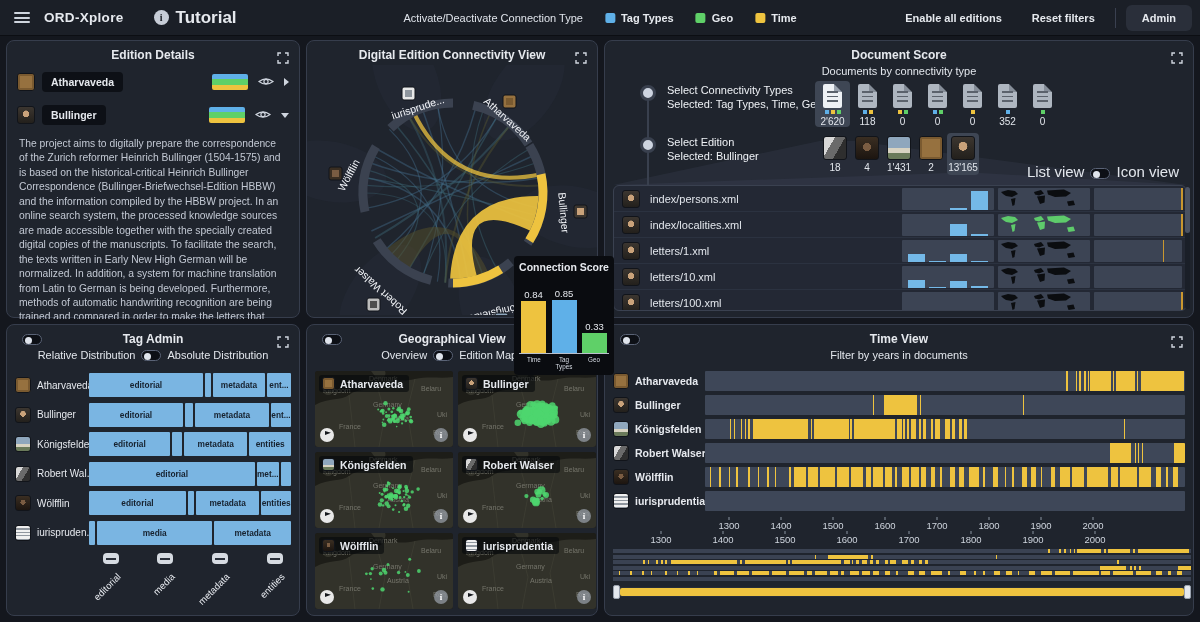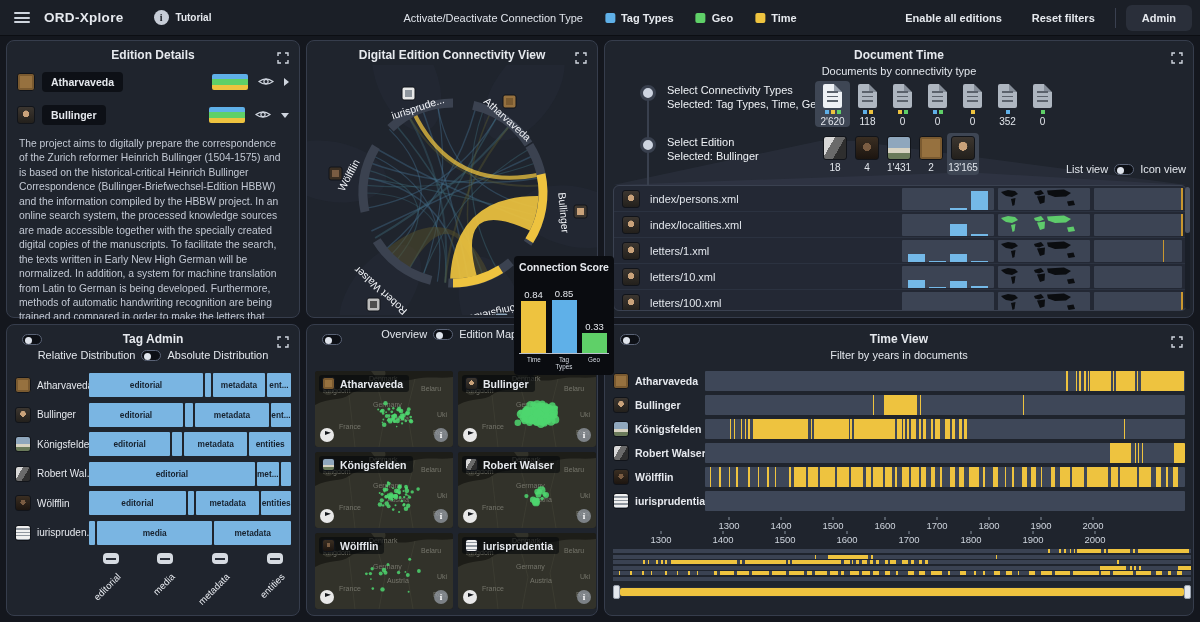--- a/index.html
+++ b/index.html
@@ -9,21 +9,21 @@
 
   
   .topbar { position:absolute; left:0; top:0; width:1200px; height:36px; background:#1b1f27;
     border-bottom:1px solid #0c0e13; display:flex; align-items:center; z-index:5; }
   .burger { width:16px; height:11px; margin-left:14px; display:flex; flex-direction:column; justify-content:space-between; cursor:pointer; }
   .burger i { height:2px; background:#cfd5de; border-radius:1px; }
   .brand { font-size:13.5px; font-weight:bold; margin-left:14px; letter-spacing:.3px; }
   .tut { display:flex; align-items:center; gap:7px; margin-left:30px; }
   .info-ic { width:15px; height:15px; border-radius:50%; background:#c7cdd7; color:#161a21;
     font-size:10px; font-weight:bold; display:flex; align-items:center; justify-content:center; font-family:"Liberation Serif",serif; }
-  .tut-label { font-size:10px; font-weight:bold; }
+  .tut-label { font-size:17px; font-weight:bold; }
   .tb-center { position:absolute; left:50%; transform:translateX(-50%); display:flex; align-items:center; gap:22px; }
   .conn-label { font-size:11px; color:#dfe3ea; }
   .legend { display:flex; gap:22px; }
   .leg-item { display:flex; align-items:center; gap:6px; font-size:11px; font-weight:bold; }
   .leg-sw { width:10px; height:10px; border-radius:2px; }
   .tb-right { margin-left:auto; display:flex; align-items:center; gap:10px; }
   .tb-btn { font-size:11px; font-weight:bold; padding:6px 10px; cursor:pointer; }
   .tb-divider { width:1px; height:20px; background:#3a4050; }
   .admin-btn { background:#2a2f3a; border-radius:6px; padding:7px 16px; font-size:11px; font-weight:bold; margin-right:8px; cursor:pointer; }
 
@@ -94,21 +94,21 @@
   .type-slot.sel .file-ic::before { border-color:#3e4654 #3e4654 #9aa2ae #9aa2ae; }
   .file-ic::after { content:''; position:absolute; left:4px; right:4px; top:7px; height:12px;
     background:repeating-linear-gradient(#5b626c 0 1.5px, rgba(0,0,0,0) 1.5px 4.5px); }
   .dots { display:flex; gap:2px; margin-top:2px; height:4px; }
   .dots i { width:4px; height:4px; }
   .slot-count { font-size:10px; margin-top:2px; color:#e2e6ec; }
   #edition-slots { position:absolute; left:214px; top:92px; display:flex; }
   .edn-slot { width:32px; padding:3px 0 2px 0; border-radius:4px; display:flex; flex-direction:column; align-items:center; cursor:pointer; }
   .edn-slot.sel { background:#3e4654; }
   .edn-slot .ed-ic { width:24px; height:24px; }
-  .view-toggle { position:absolute; right:7px; top:122px; font-size:11px; color:#e2e6ec; }
+  .view-toggle { position:absolute; right:14px; top:122px; font-size:15px; color:#e2e6ec; }
   .doc-list { position:absolute; left:8px; top:144px; width:574px; height:126px; background:#232834;
     border:1px solid #3a4150; border-radius:6px; overflow:hidden; }
   .doc-row { display:flex; align-items:center; height:26px; border-bottom:1px solid #2b3240; padding-left:8px; position:relative; cursor:pointer; }
   .doc-row .ed-ic { width:18px; height:18px; }
   .doc-name { font-size:11px; margin-left:10px; color:#e2e6ec; }
   .cell { position:absolute; top:2px; height:22px; background:#3c4454; border-radius:1px; }
   .cell-bars { left:288px; width:92px; display:flex; align-items:flex-end; justify-content:space-around; padding:0 4px; }
   .cell-bars i { width:17px; background:#74b9e8; }
   .cell-map { left:384px; width:92px; }
   .cell-time { left:480px; width:88px; }
@@ -307,21 +307,21 @@
         <rect x="188" y="248" width="13" height="13" rx="2" fill="#8fa7bd" stroke="#11141a"></rect>
         <rect x="191" y="251" width="7" height="7" fill="#d8d3c2"></rect>
         <rect x="60" y="233" width="13" height="13" rx="2" fill="#bdbdbd" stroke="#11141a"></rect>
         <rect x="63" y="236" width="7" height="7" fill="#4e4e4e"></rect>
         <rect x="22" y="102" width="13" height="13" rx="2" fill="#3a2e22" stroke="#11141a"></rect>
         <rect x="25" y="105" width="7" height="7" fill="#7a5c42"></rect>
       </svg>
   </div>
 
   <div class="panel" id="p-docs">
-    <div class="p-title">Document Time</div>
+    <div class="p-title">Document Score</div>
     <div class="p-sub">Documents by connectivity type</div>
     <span class="expand">
       <svg width="12" height="12">
           <path d="M1,4 V1 H4 M8,1 H11 V4 M11,8 V11 H8 M4,11 H1 V8" stroke="#cfd5de" stroke-width="1.4" fill="none"></path>
         </svg>
     </span>
     <div class="funnel" style="left:8px;top:100px;width:574px;height:44px;clip-path:polygon(36% 0,42% 0,100% 100%,0 100%);"></div>
     <div class="funnel" style="left:8px;top:132px;width:574px;height:12px;clip-path:polygon(58.5% 0,64% 0,100% 100%,0 100%);"></div>
     <div class="stepper-line"></div>
     <div class="step-circle" style="top:44px;"></div>
@@ -621,20 +621,21 @@
         <div class="rot-lab" style="left: 157px; top: 20px;">metadata</div>
         <div class="minus-btn" style="left: 260px; top: 2px;">
           <i></i>
         </div>
         <div class="rot-lab" style="left: 212px; top: 20px;">entities</div>
       </div>
   </div>
 
   <div class="panel" id="p-geo">
     <span class="panel-tgl tgl"></span>
+    <div class="p-title">Geographical View</div>
     <div class="p-sub">
       <span>Overview</span><span class="tgl"></span><span>Edition Maps</span>
     </div>
     <div id="geo-tiles">
         <div class="geo-tile">
           <svg width="138" height="76" viewBox="0 0 138 76" style="position:absolute;inset:0">
             <rect width="138" height="76" fill="#1d1d18"></rect>
             <path d="M0,34 C14,26 26,30 34,24 C44,16 52,22 62,14 C74,6 86,12 100,8 C114,5 126,8 138,6 L138,76 L0,76 Z" fill="#32322a"></path>
             <path d="M10,12 C16,8 22,10 20,18 C18,24 12,26 9,22 Z" fill="#32322a"></path>
             <path d="M56,0 L70,0 C72,4 68,9 62,8 Z" fill="#32322a"></path>

